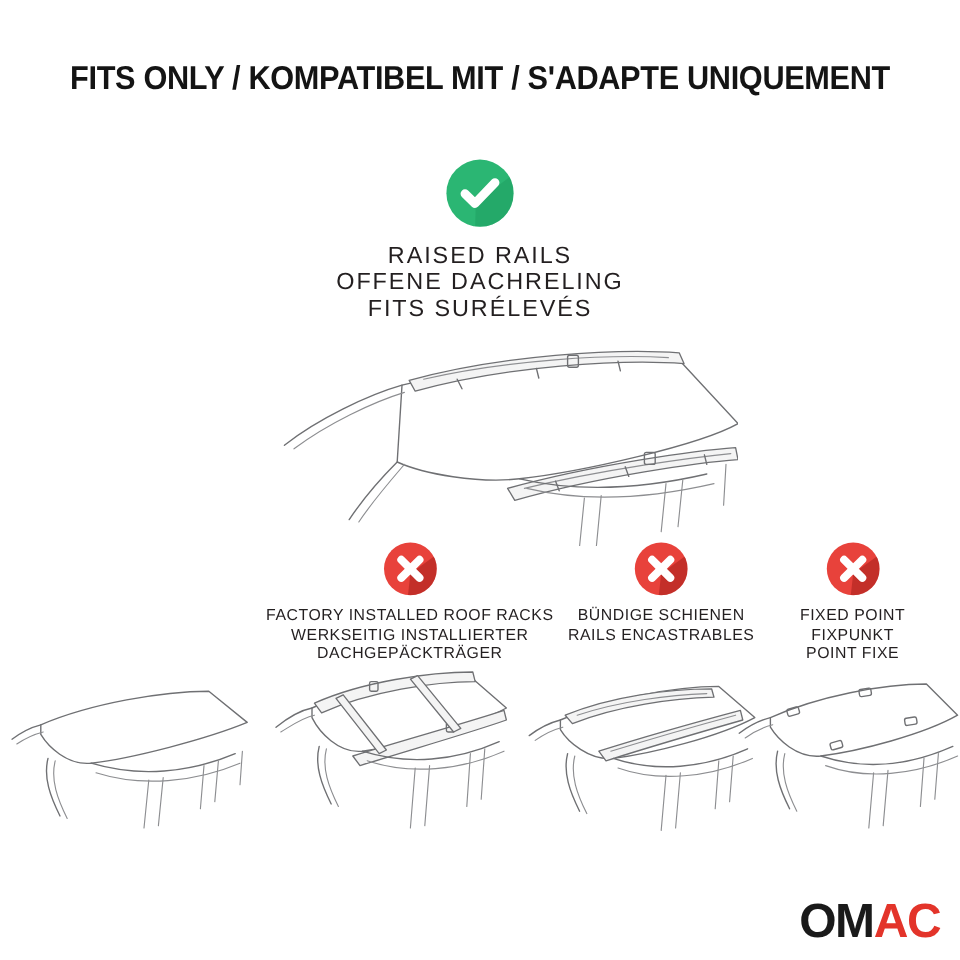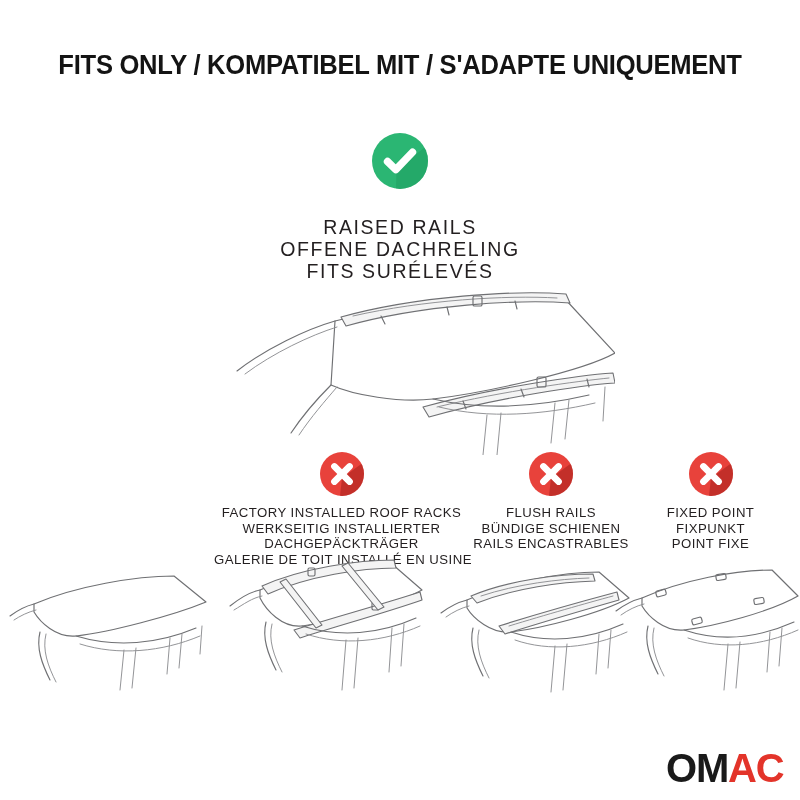--- a/index.html
+++ b/index.html
@@ -38,21 +38,21 @@
     margin:0 auto;position:relative;overflow:hidden;
     background:#2bb673;
   }
   .badge-red{
     width:44px;height:44px;border-radius:50%;
     margin:0 auto;position:relative;overflow:hidden;
     background:#e8423b;
   }
   .badge svg{position:absolute;left:0;top:0;}
 
-  .primary-labels{margin-top:27px;}
+  .primary-labels{margin-top:13px;}
   .primary-labels div{
     font-size:19.5px;
     letter-spacing:1.6px;
     line-height:22px;
     color:#231f20;
     white-space:nowrap;
   }
 
   .hero-art{
     position:absolute;left:185px;top:275px;width:430px;height:180px;
@@ -180,21 +180,20 @@
         <g stroke="#ffffff" stroke-width="6.6" stroke-linecap="round">
           <line x1="14.4" y1="14.4" x2="29.6" y2="29.6"></line>
           <line x1="29.6" y1="14.4" x2="14.4" y2="29.6"></line>
         </g>
       </svg>
     </div>
     <div class="labels">
       <div>FACTORY INSTALLED ROOF RACKS</div>
       <div>WERKSEITIG INSTALLIERTER</div>
       <div>DACHGEPÄCKTRÄGER</div>
-      <div>GALERIE DE TOIT INSTALLÉ EN USINE</div>
     </div>
   </div>
 
   <div class="col-art" id="art-2">
     <svg width="215" height="155" viewBox="0 0 215 155">
       <path class="rk" d="M38 42 C78 24 134 16 170 16 L200 42 C170 58 112 74 80 78
                           C60 80 44 62 38 50 Z" fill="#fdfdfd"></path>
       <path class="rk" d="M38 42 C28 44 18 50 8 58"></path>
       <path class="rk-thin" d="M40 48 C30 50 22 56 12 62"></path>
       <path class="rk" d="M44 74 C40 90 46 106 54 122"></path>
@@ -224,21 +223,20 @@
     <div class="badge badge-red">
       <svg width="44" height="44" viewBox="0 0 44 44">
         <path d="M22 26 L44 10 L44 44 L20 44 Z" fill="#9e1b18" opacity="0.5"></path>
         <g stroke="#ffffff" stroke-width="6.6" stroke-linecap="round">
           <line x1="14.4" y1="14.4" x2="29.6" y2="29.6"></line>
           <line x1="29.6" y1="14.4" x2="14.4" y2="29.6"></line>
         </g>
       </svg>
     </div>
     <div class="labels">
-      <div>FLUSH RAILS</div>
       <div>BÜNDIGE SCHIENEN</div>
       <div>RAILS ENCASTRABLES</div>
     </div>
   </div>
 
   <div class="col-art" id="art-3">
     <svg width="198" height="148" viewBox="0 0 198 148">
       <path class="rk" d="M30 48 C70 30 126 20 162 20 L192 46 C162 62 106 76 74 80
                           C54 82 36 66 30 56 Z" fill="#fdfdfd"></path>
       <path class="rk" d="M30 48 C22 50 12 55 4 61"></path>

